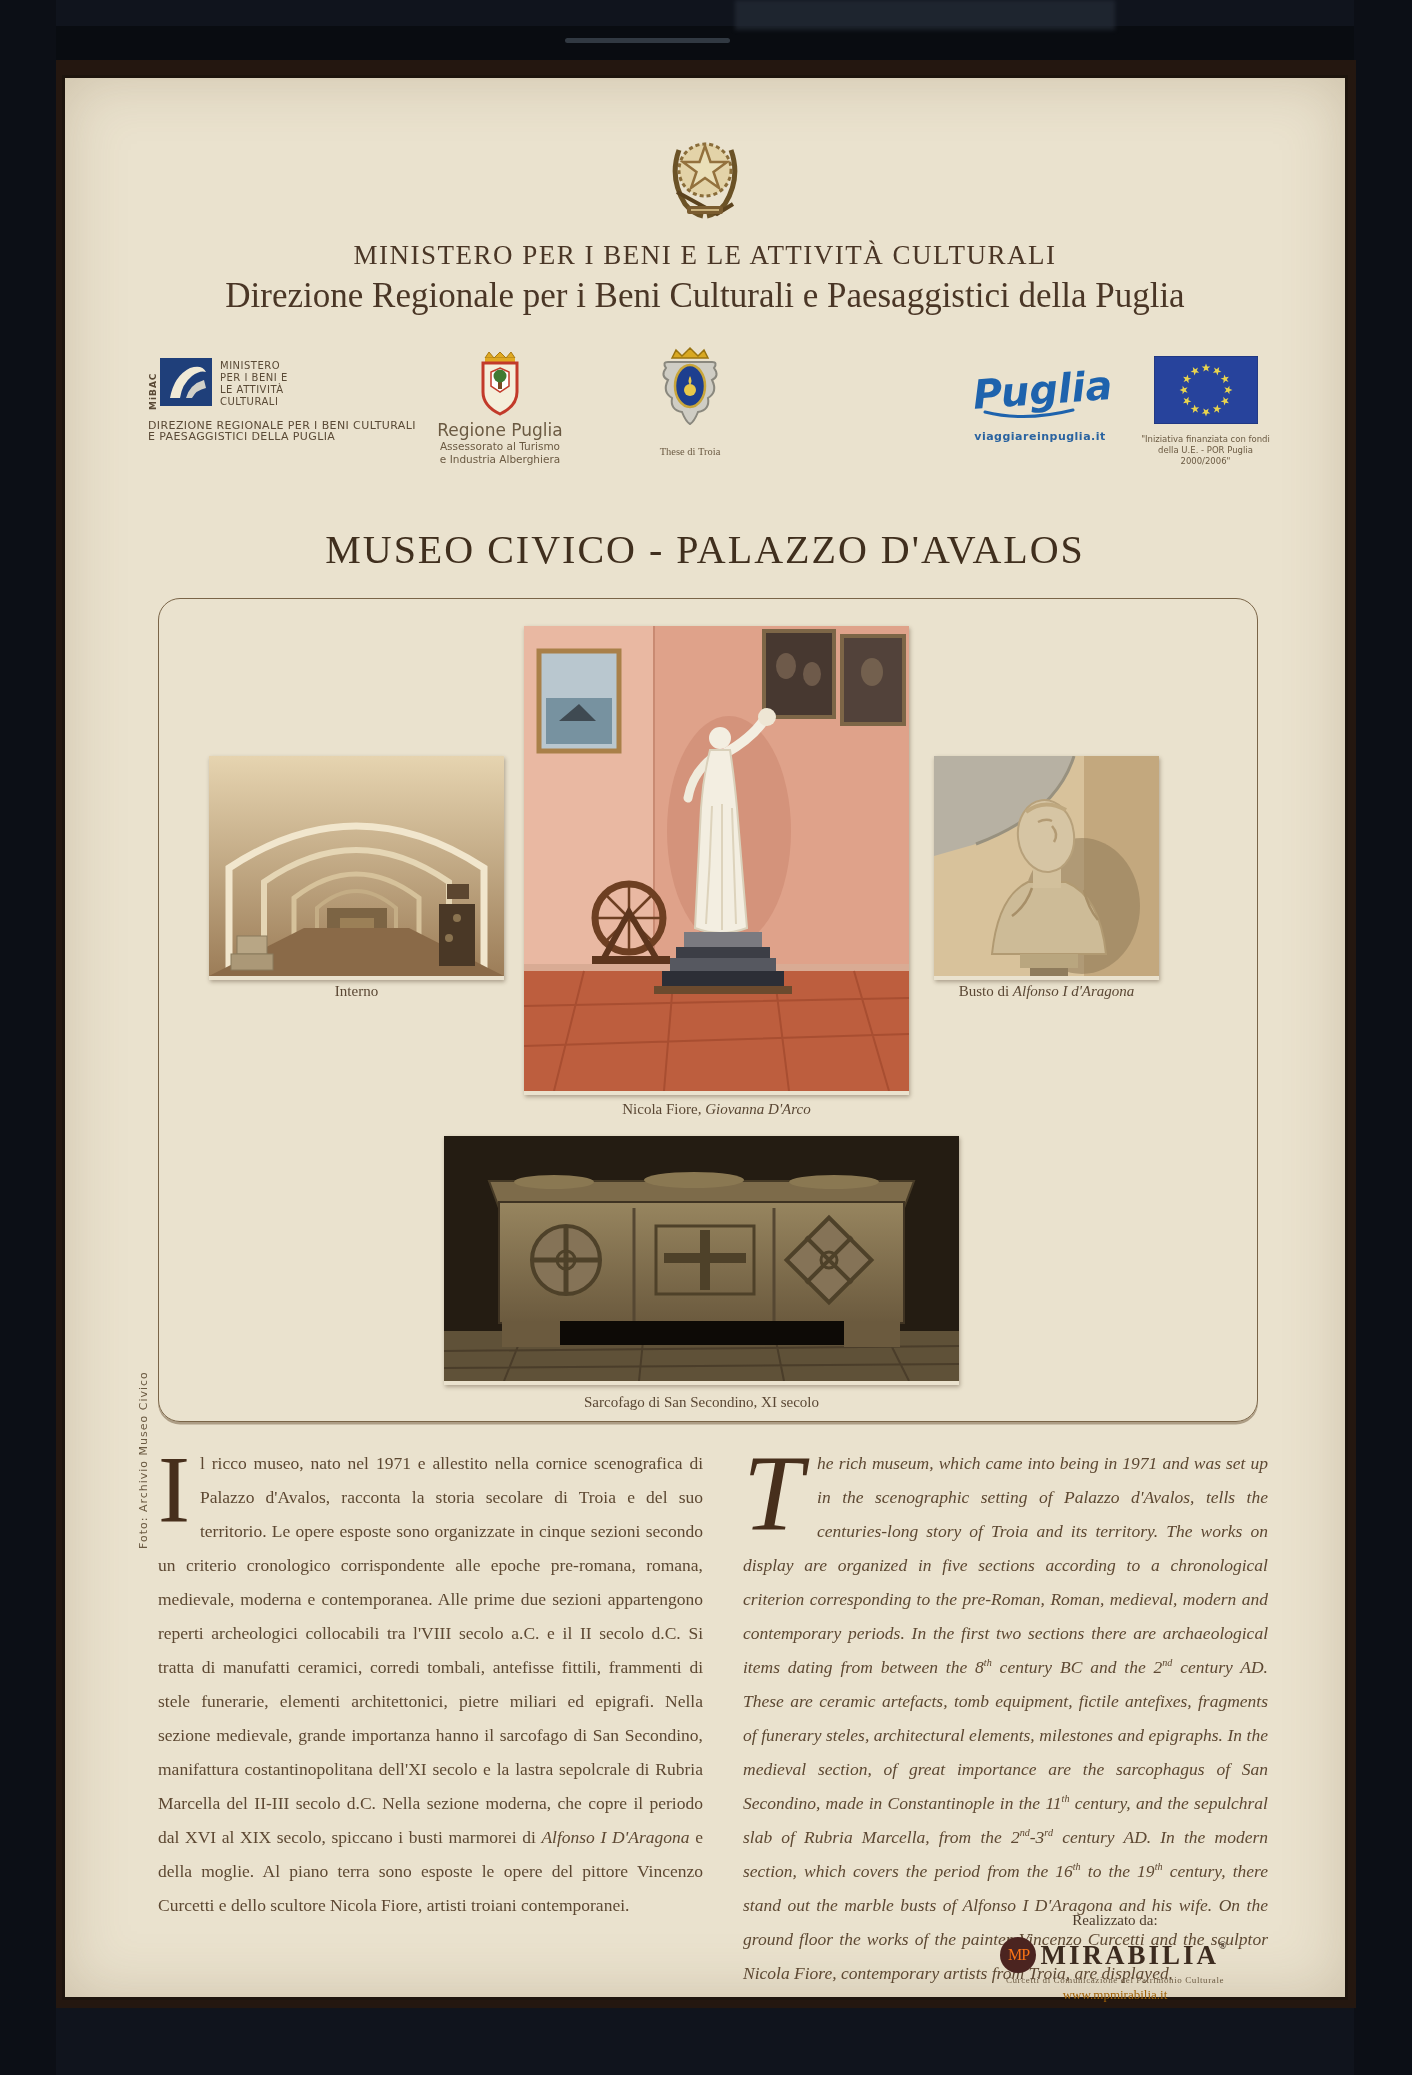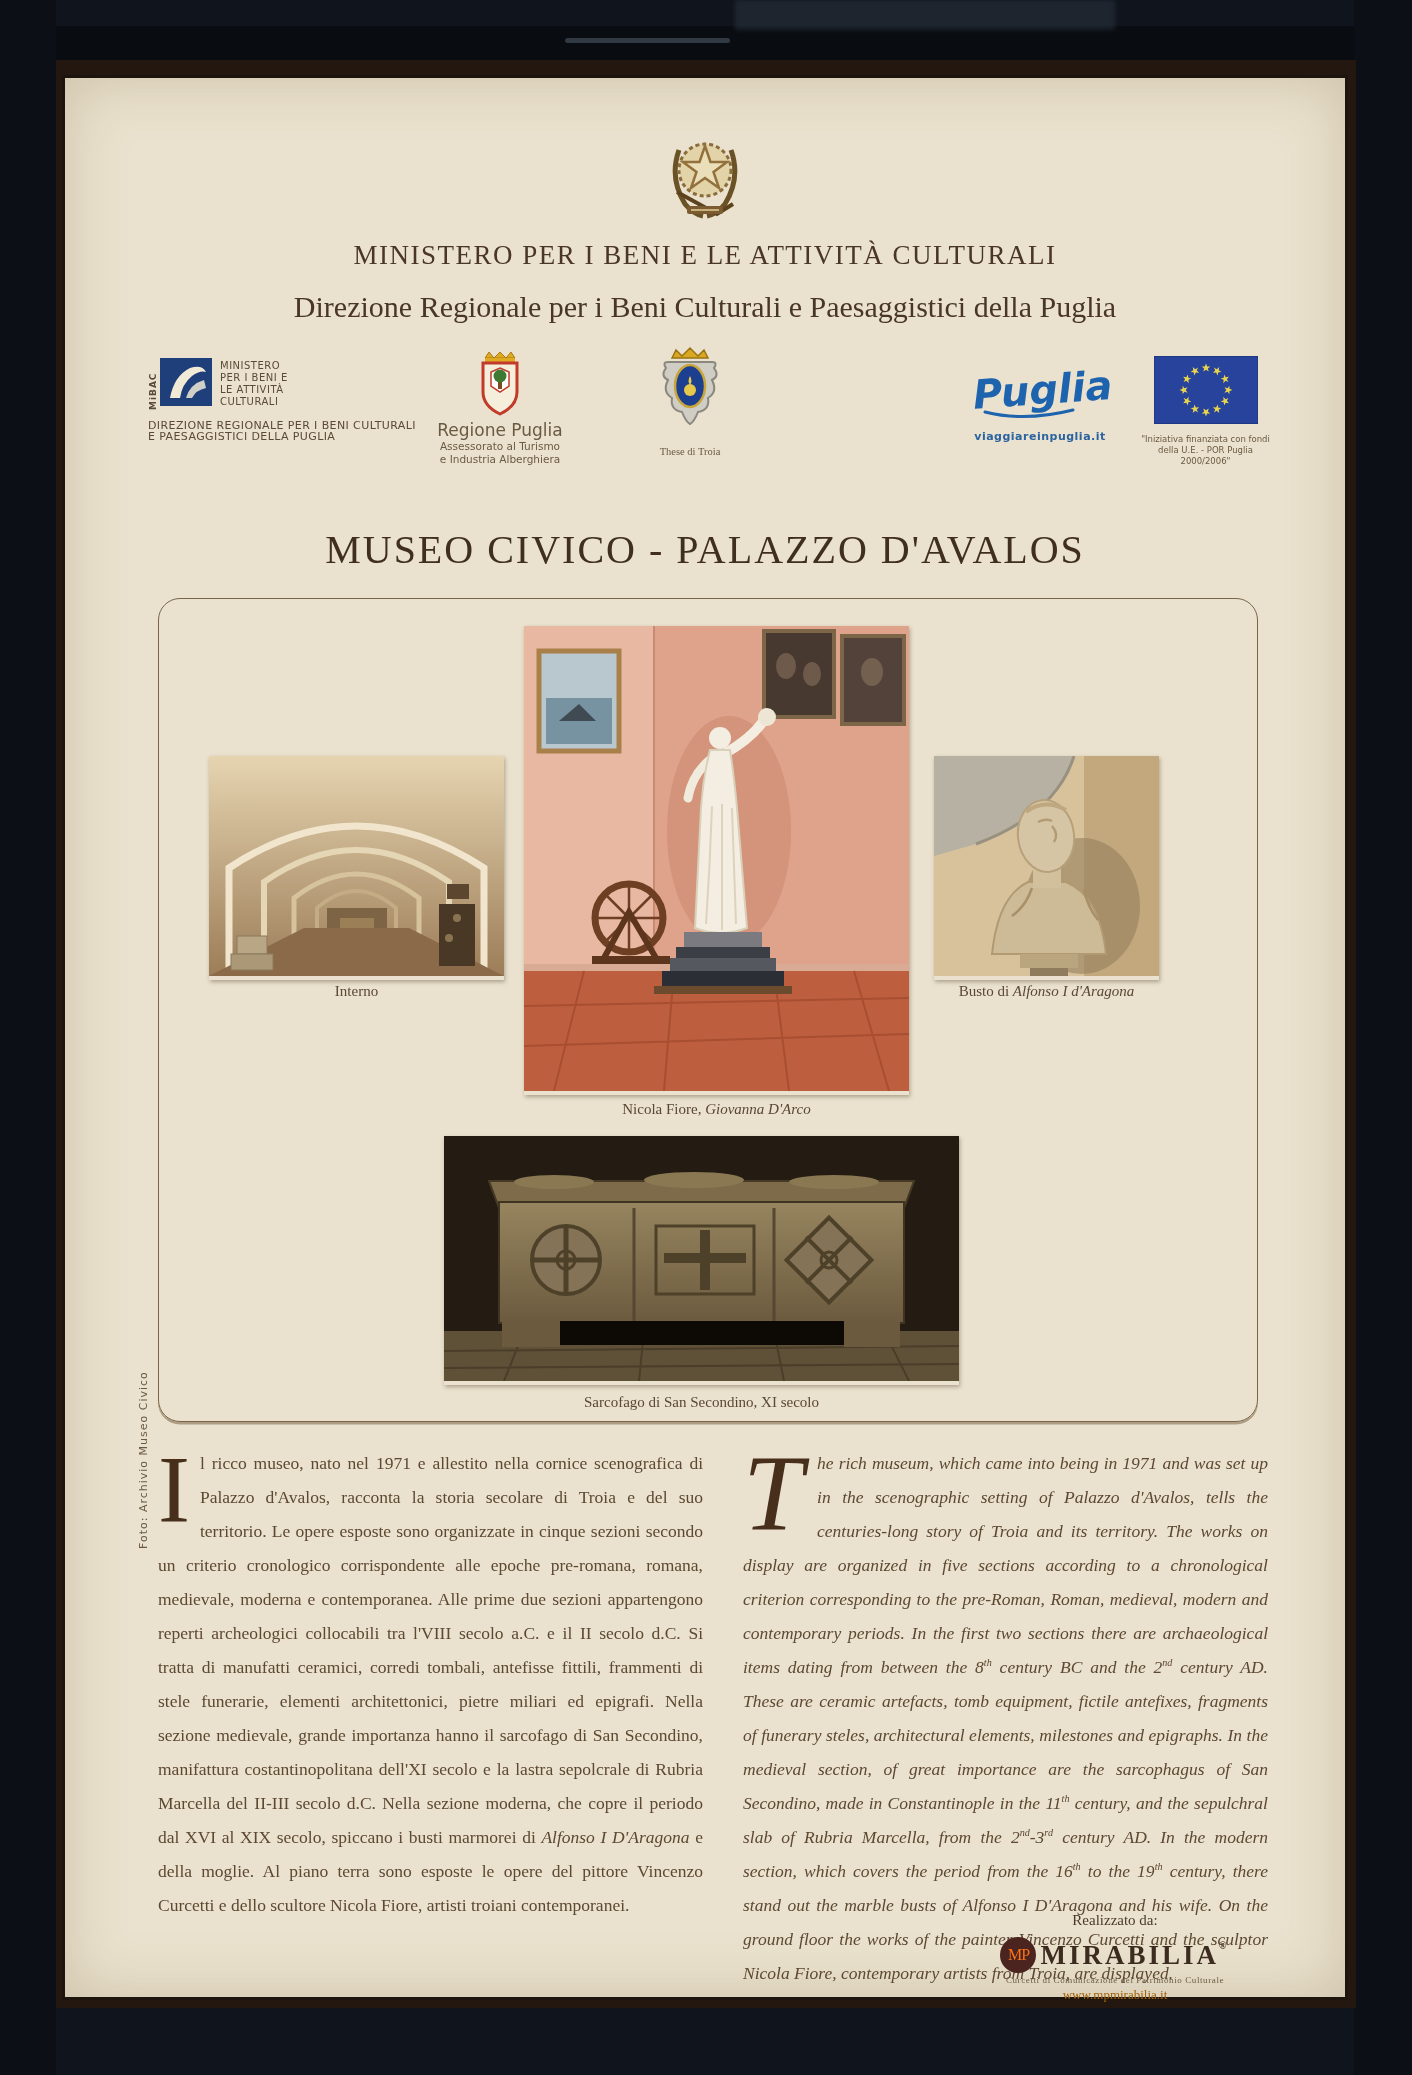--- a/index.html
+++ b/index.html
@@ -18,21 +18,21 @@
   
   #panel{
     position:absolute;left:62px;top:75px;width:1286px;height:1925px;
     background:#eae2ce;border:3px solid #1d140d;box-sizing:border-box;
     box-shadow:inset 0 0 60px rgba(120,95,60,.25);
   }
   .center{text-align:center;}
   
   .emblem{position:absolute;left:50%;top:52px;transform:translateX(-50%);}
   .ministry1{position:absolute;left:0;top:162px;width:100%;font-size:27px;letter-spacing:1.5px;color:#4a3626;}
-  .ministry2{position:absolute;left:0;top:212px;width:100%;font-size:30px;color:#4a3626;}
+  .ministry2{position:absolute;left:0;top:198px;width:100%;font-size:35px;color:#4a3626;}
   
   .logo{position:absolute;color:#6b5a42;font-family:"DejaVu Sans",sans-serif;}
   .mibac{left:83px;top:280px;width:270px;}
   .mibac-row{display:flex;align-items:flex-start;}
   .mibac-acro{writing-mode:vertical-rl;transform:rotate(180deg);font-size:9px;font-weight:bold;color:#5a4a36;height:52px;letter-spacing:1px;}
   .mibac-sq{width:52px;height:48px;background:#1f3f7a;margin:0 8px 0 2px;position:relative;overflow:hidden;}
   .mibac-lines{font-size:10px;line-height:12px;letter-spacing:.5px;color:#5a4a36;padding-top:2px;}
   .mibac-sub{font-size:11px;line-height:11px;margin-top:10px;letter-spacing:.4px;color:#5a4a36;}
   .regione{left:350px;top:272px;width:170px;text-align:center;}
   .regione-name{font-size:17px;margin-top:0;color:#6b5a42;}

